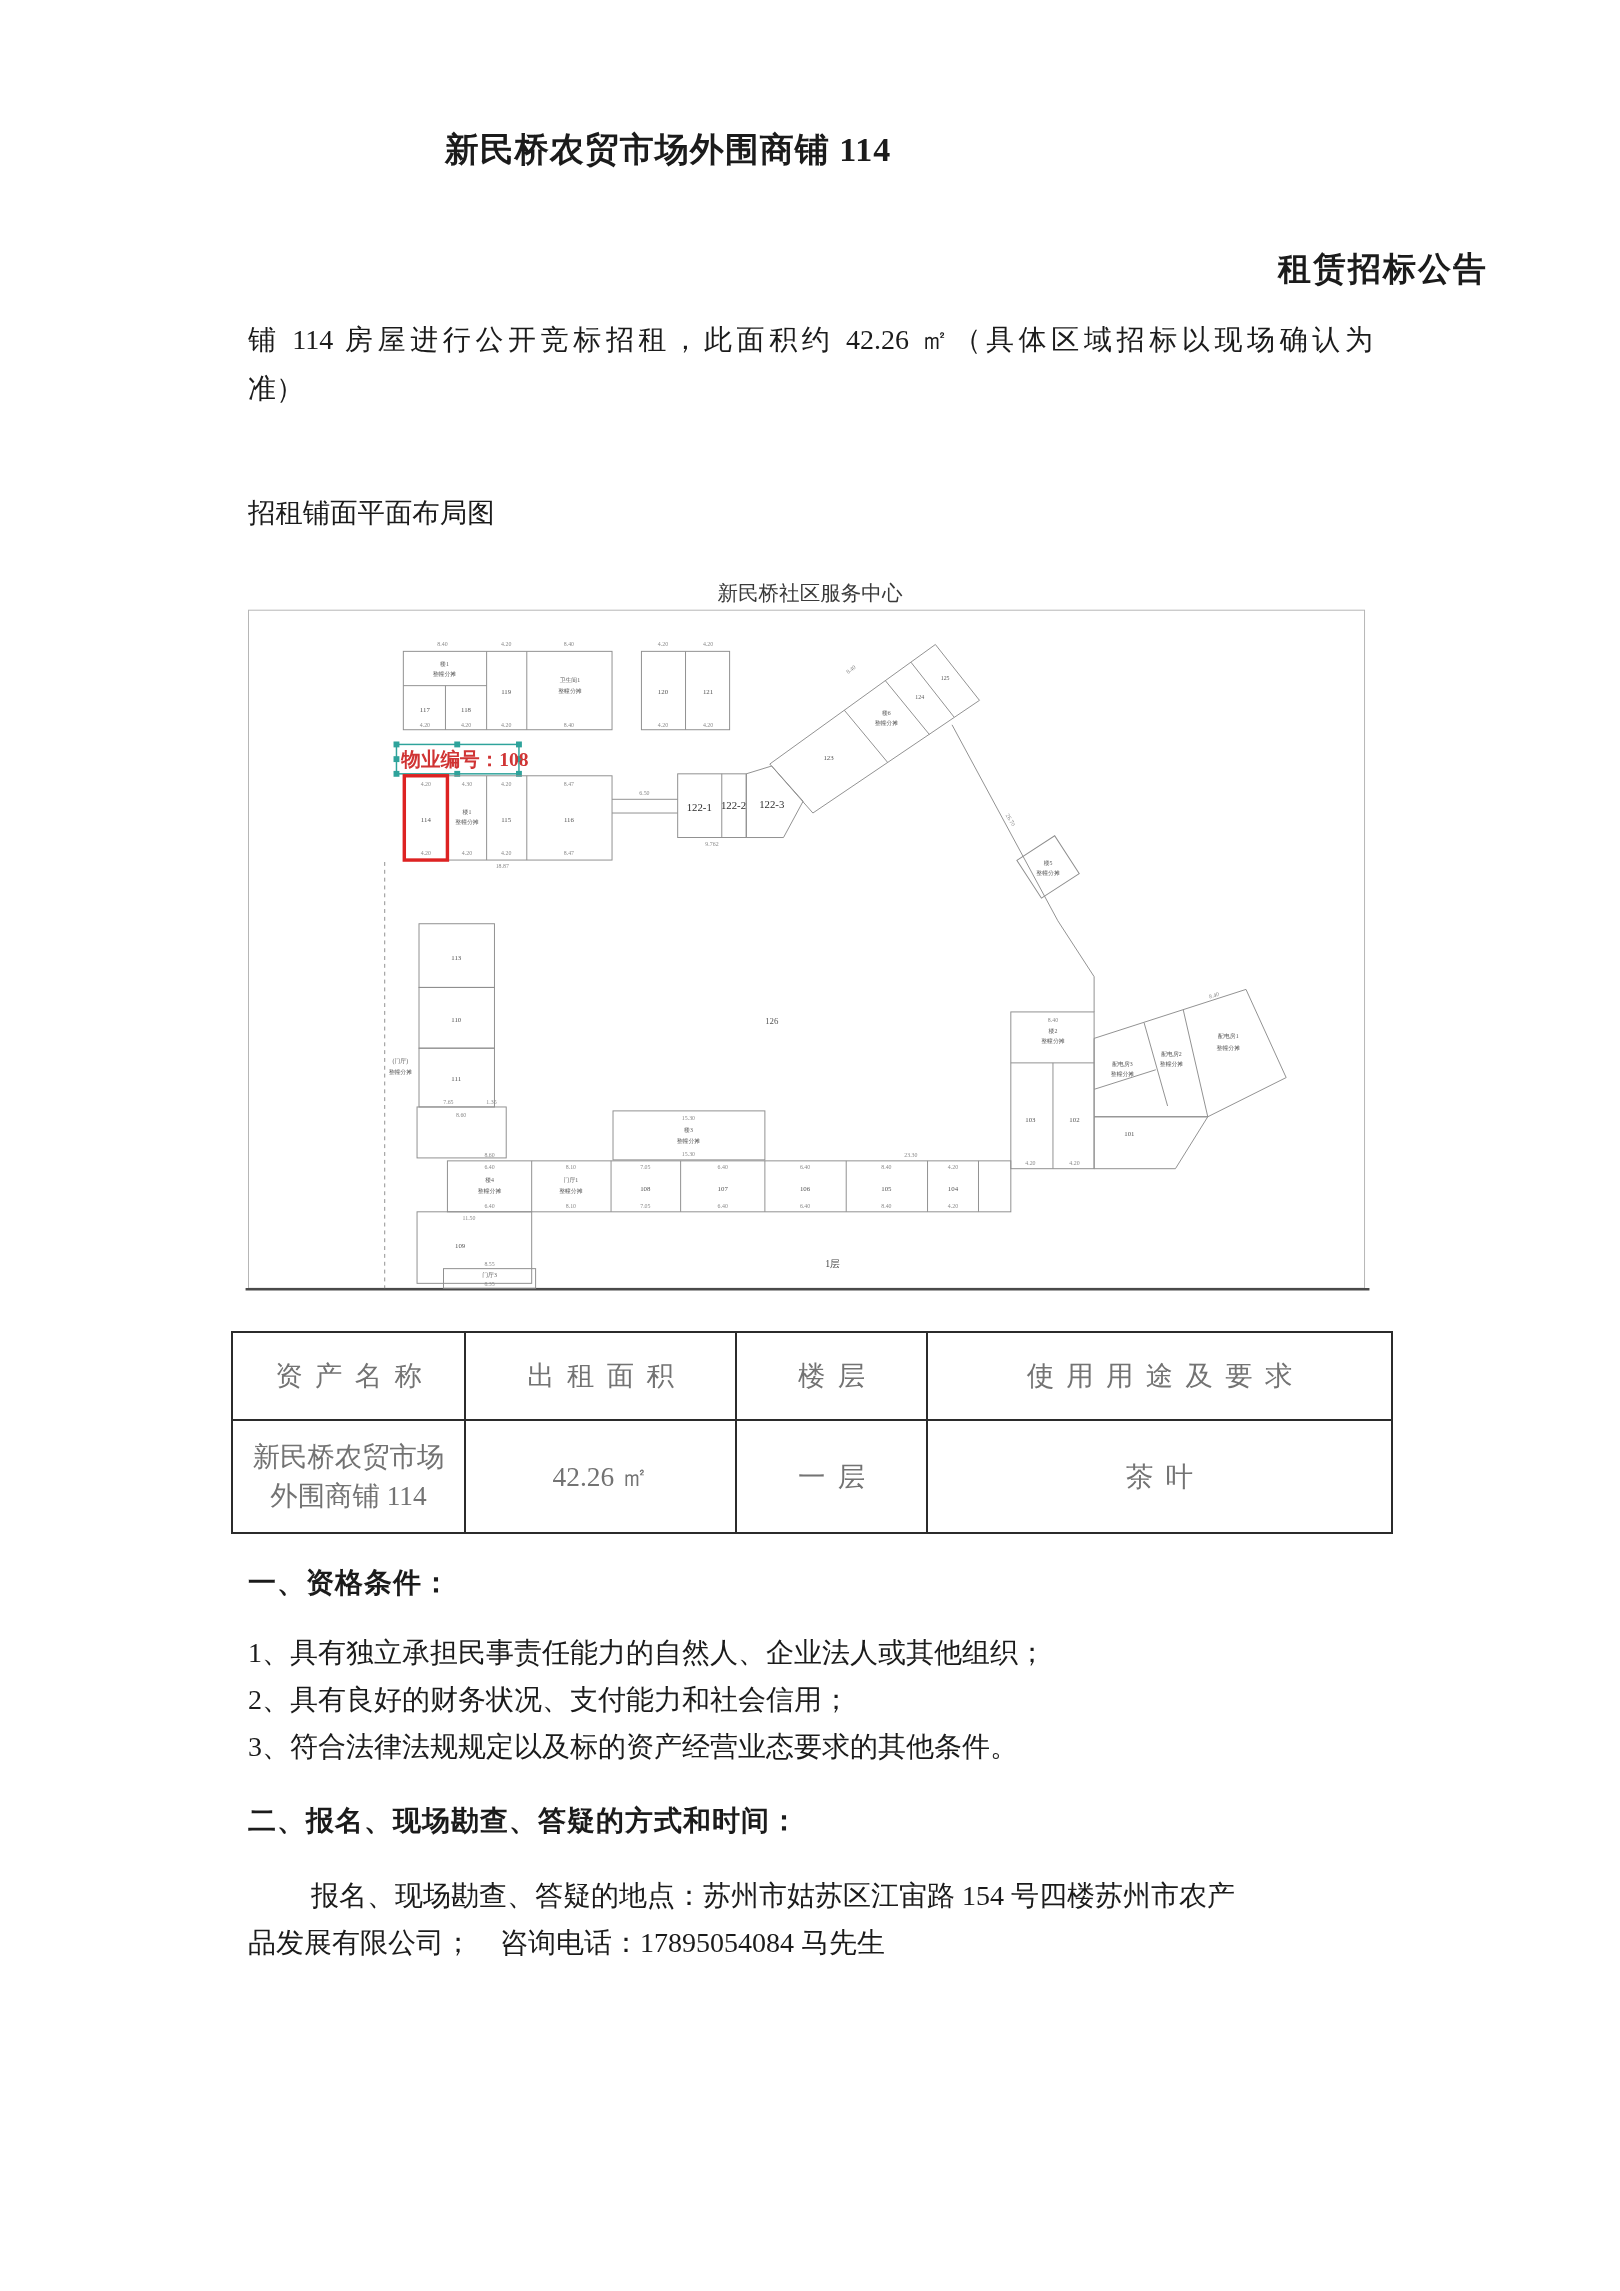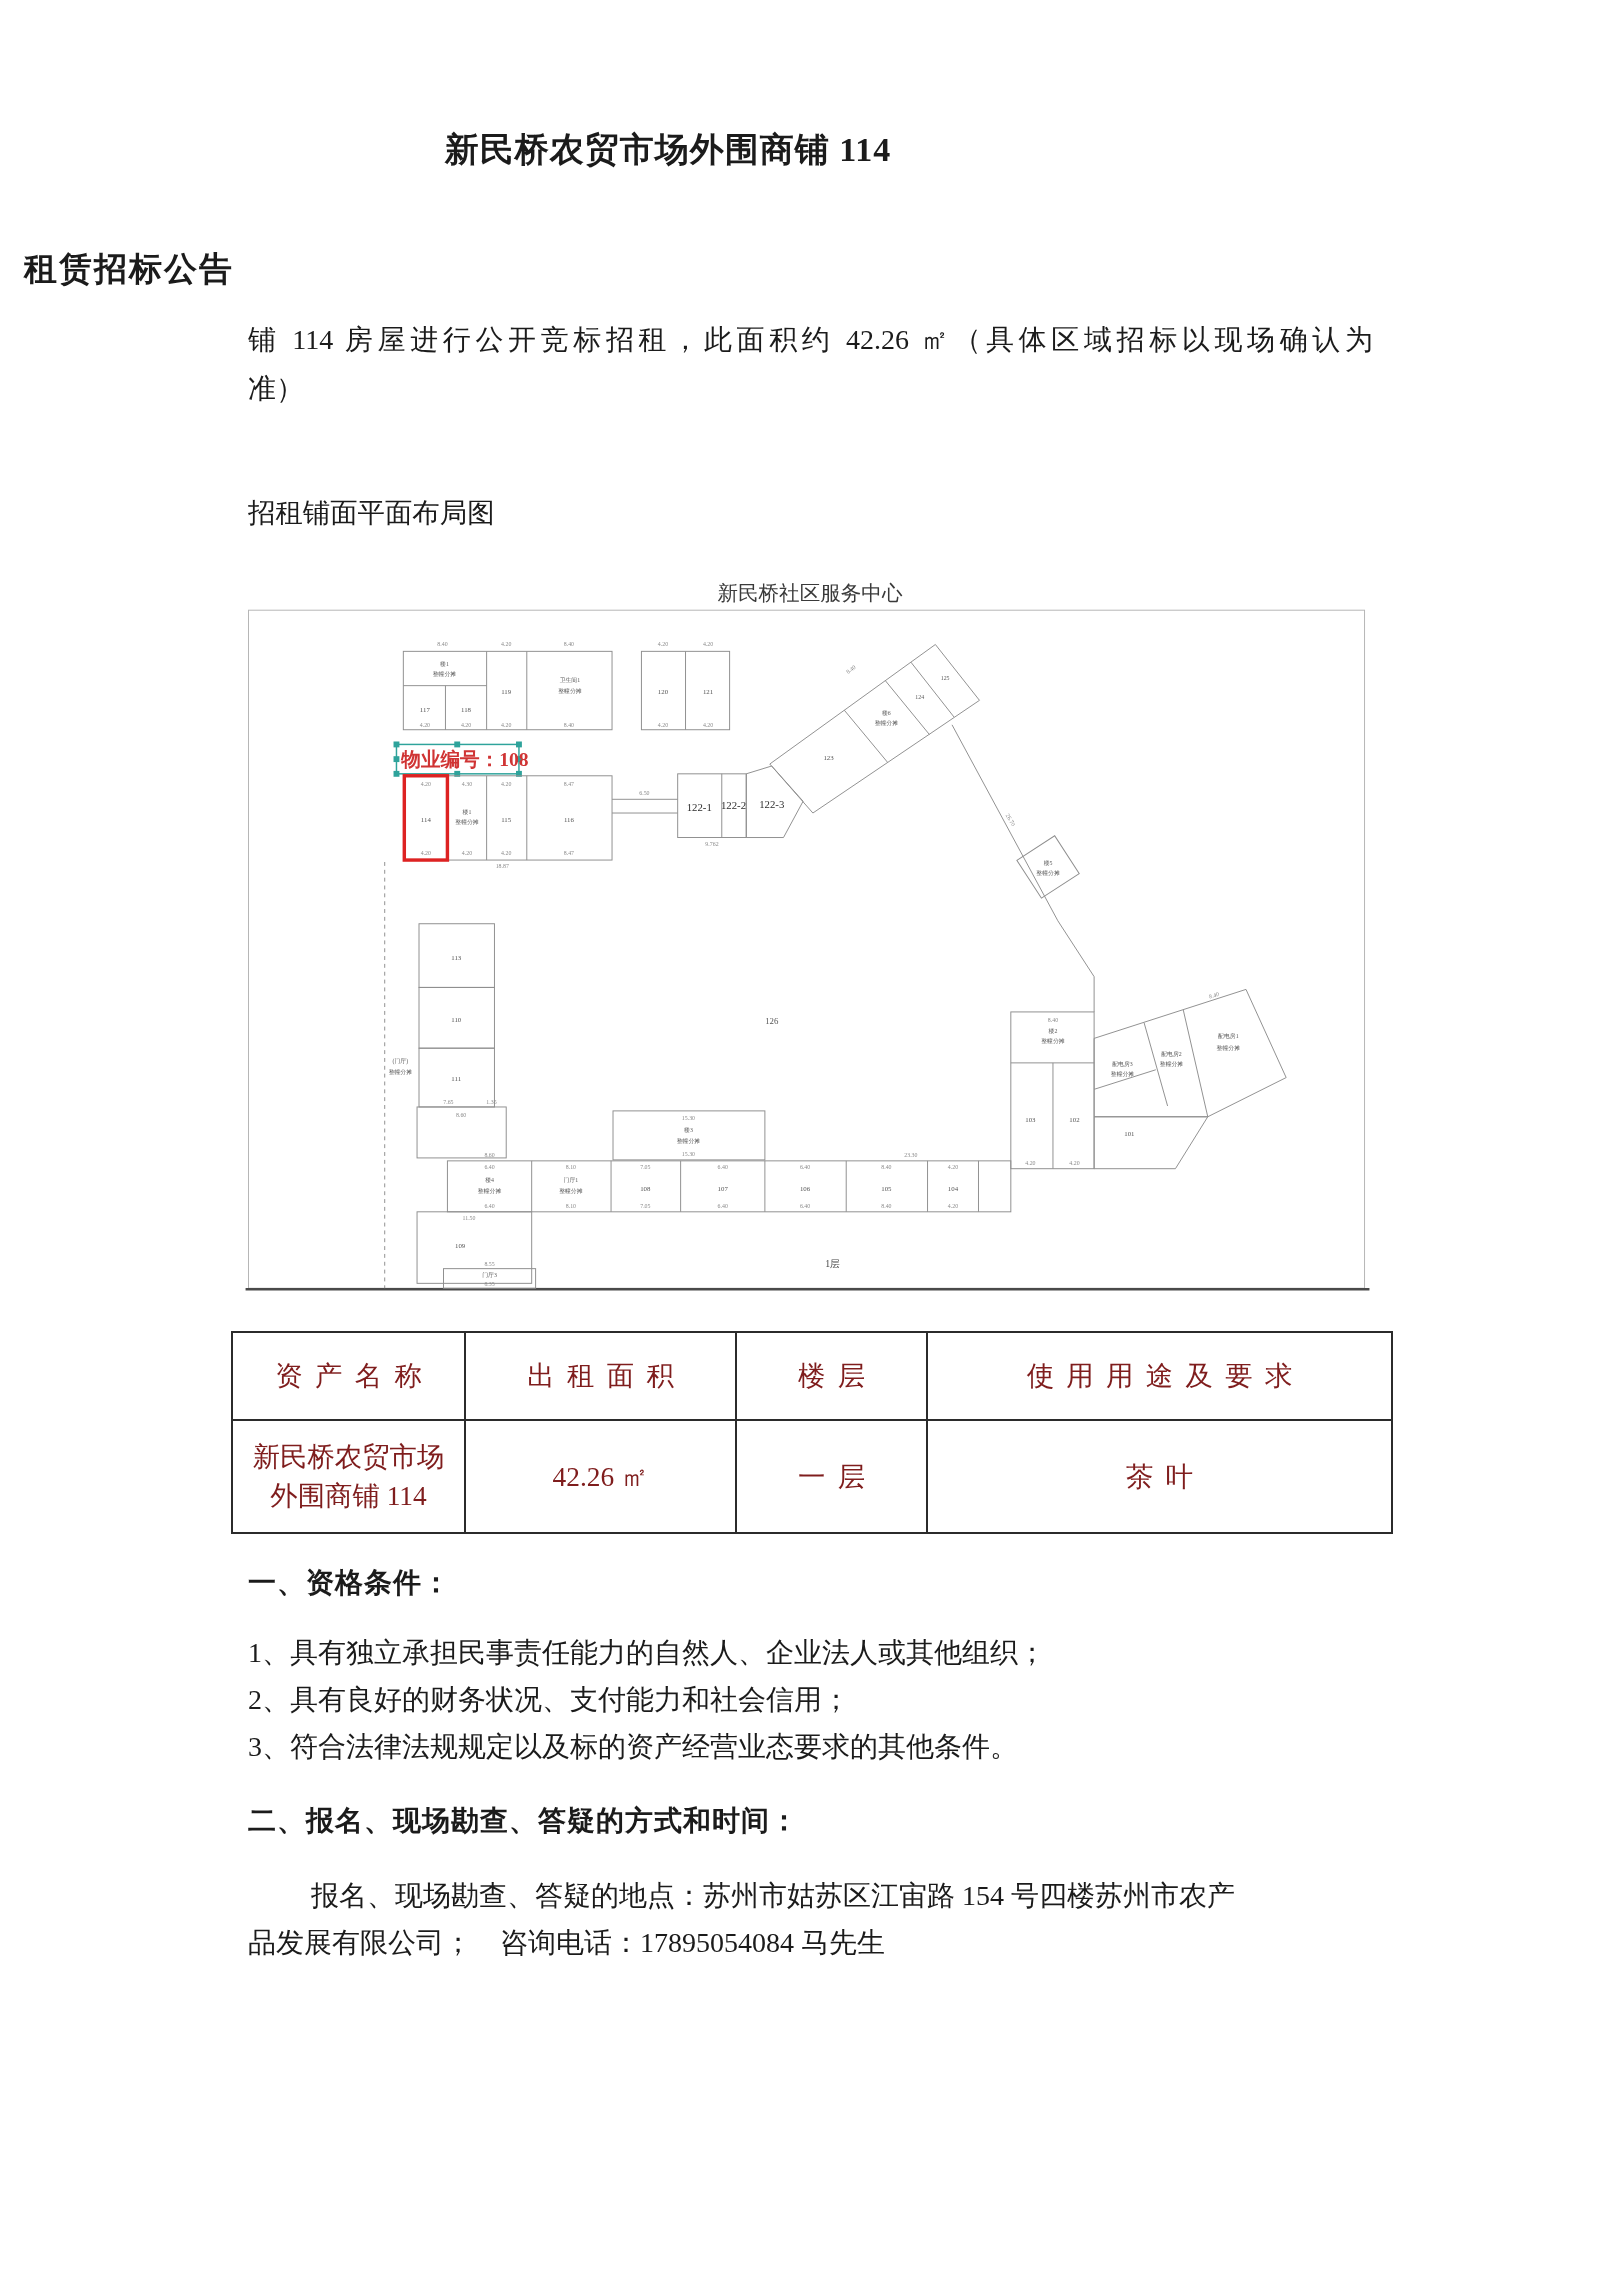--- a/index.html
+++ b/index.html
@@ -2,28 +2,28 @@
 <html><head>
 <meta charset="utf-8">
 <style>
   html,body{margin:0;padding:0;}
   body{
     width:1620px;height:2292px;background:#ffffff;position:relative;
     font-family:"Liberation Serif","DejaVu Serif",serif;color:#1b1b1b;
   }
   .abs{position:absolute;}
   .doc-title{top:127px;left:0;width:1336px;text-align:center;font-size:34px;font-weight:bold;letter-spacing:1px;}
-  .doc-subtitle{top:247px;left:0;width:1488px;text-align:left;font-size:33px;font-weight:bold;letter-spacing:2px;margin-left:24px;}
+  .doc-subtitle{top:247px;left:0;width:1488px;text-align:right;font-size:33px;font-weight:bold;letter-spacing:2px;}
   .intro{top:315px;left:248px;width:1125px;font-size:28px;line-height:49px;}
   .intro .fill{text-align:justify;text-align-last:justify;}
   .plan-caption{top:495px;left:248px;font-size:27.4px;}
   .planwrap{top:568px;left:225px;width:1166px;height:735px;}
   table.lease{
     position:absolute;top:1331px;left:231px;width:1160px;height:177px;
-    border-collapse:collapse;table-layout:fixed;font-size:27.4px;color:#7f1d1d;
+    border-collapse:collapse;table-layout:fixed;font-size:27.4px;color:#737373;
   }
   table.lease th,table.lease td{border:2px solid #2b2b2b;text-align:center;vertical-align:middle;font-weight:normal;padding:0;}
   .sp{letter-spacing:0.45em;text-indent:0.45em;}
   .asset-cell div{line-height:39px;}
   .sec-h{left:248px;font-size:28px;font-weight:bold;letter-spacing:1px;}
   .h1{top:1564px;}
   .h2{top:1802px;}
   .items{top:1629px;left:248px;width:1137px;font-size:28px;line-height:47px;}
   .p2{top:1872px;left:248px;width:1137px;font-size:28px;line-height:47px;}
   .p2 .ind{text-indent:63px;}

